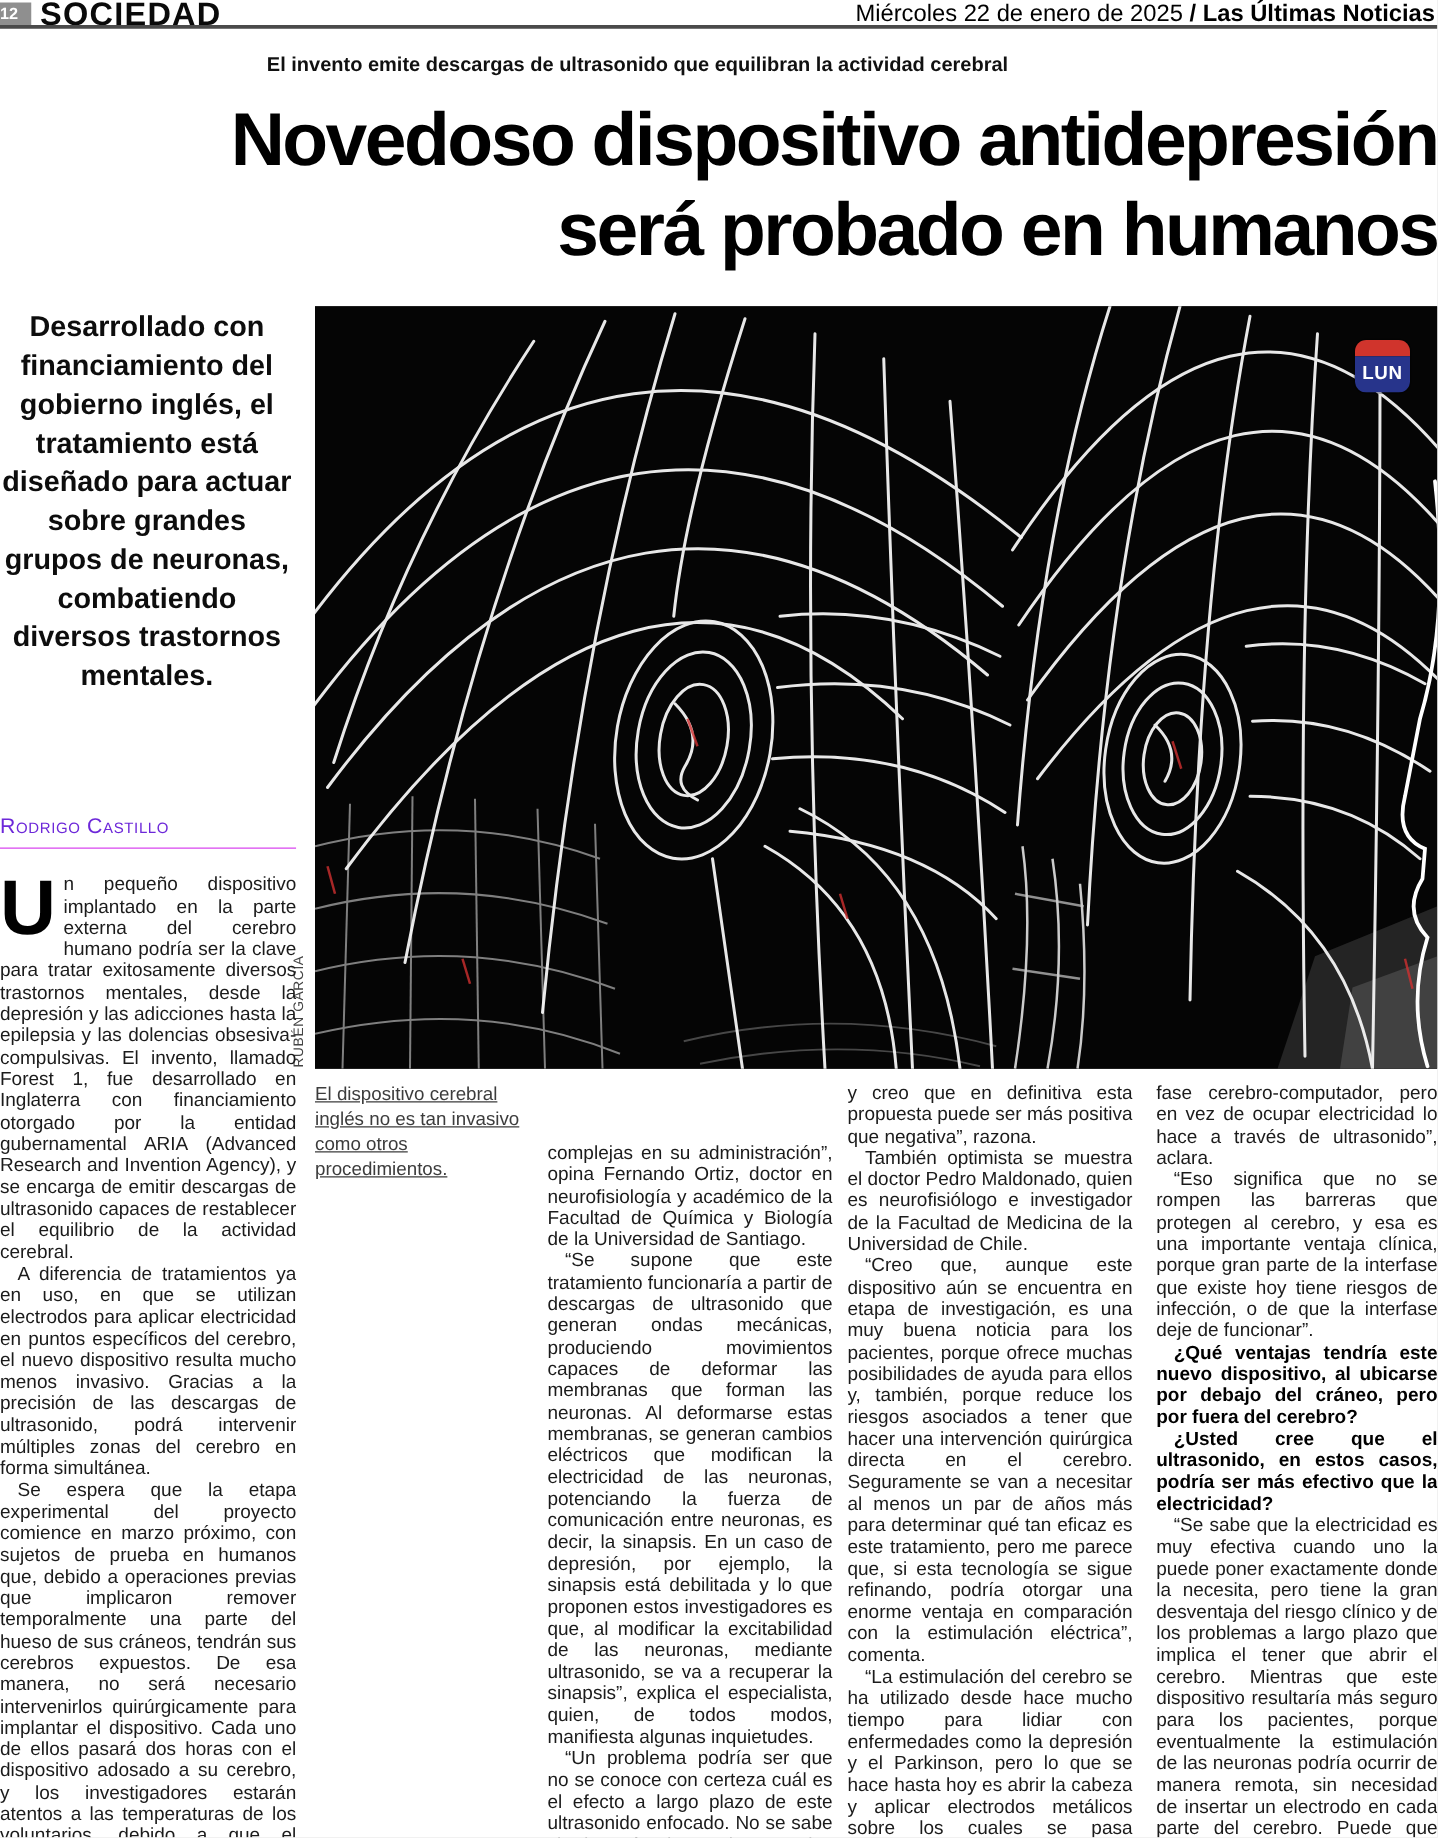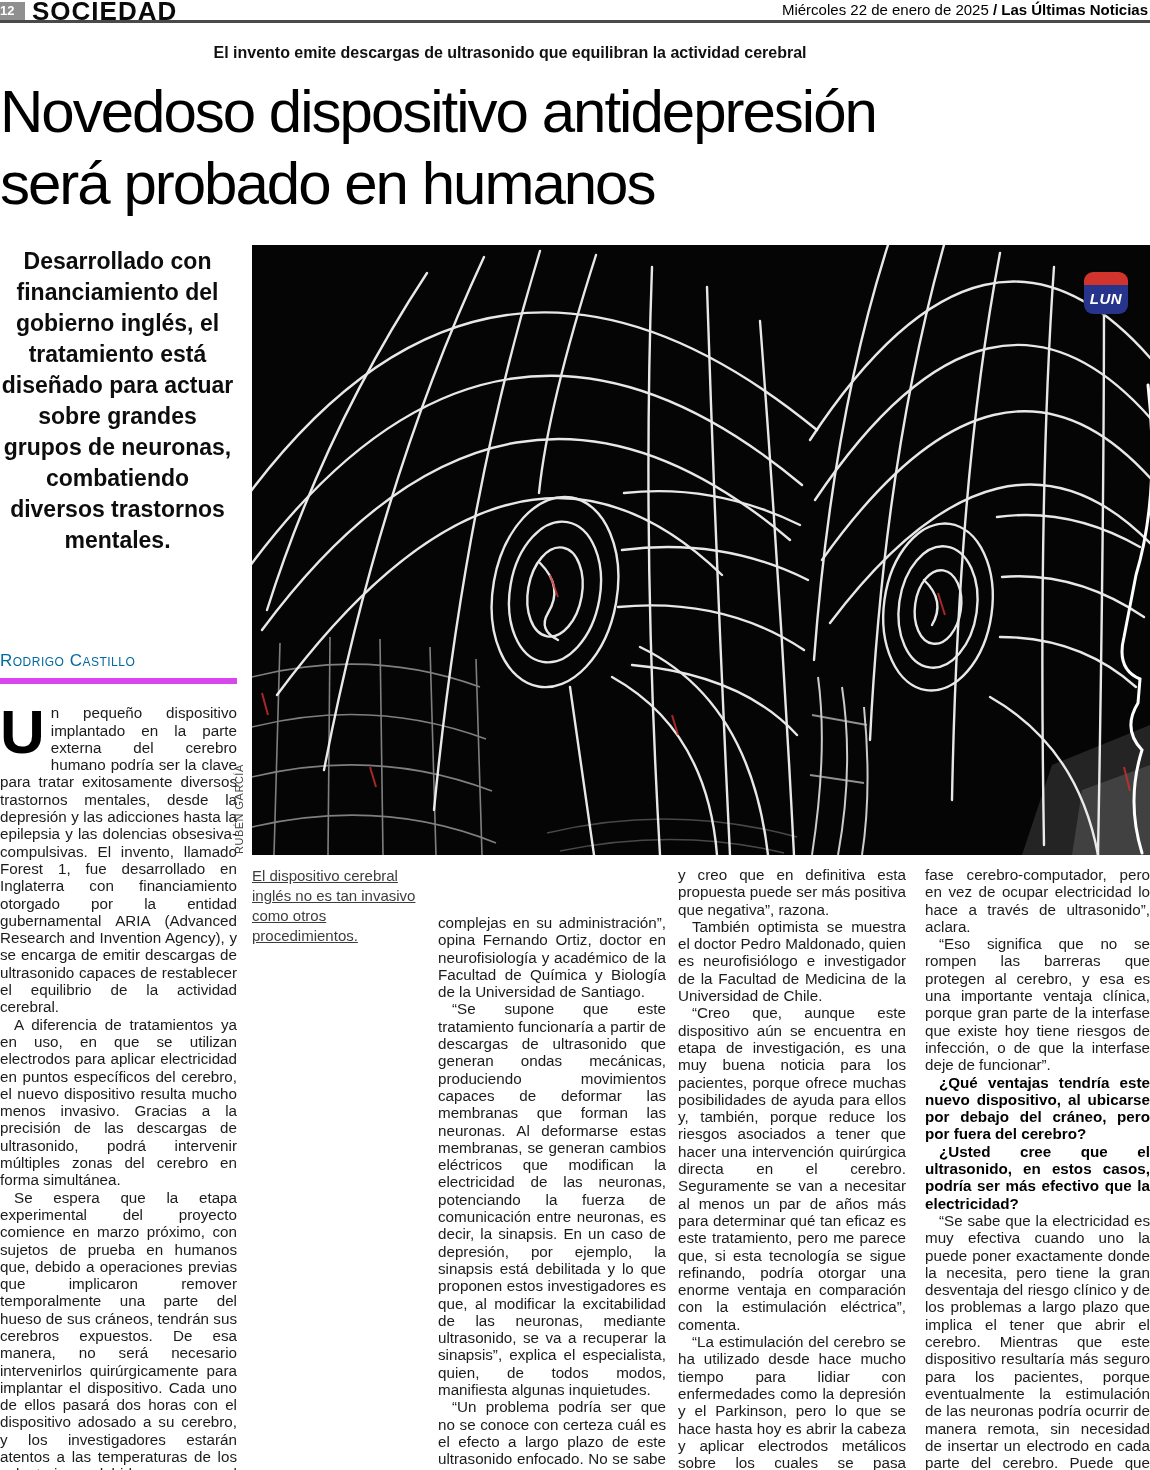--- a/index.html
+++ b/index.html
@@ -11,65 +11,65 @@
   
   .pagenum{
     position:absolute;left:0;top:2px;width:25px;height:18px;background:#8f8f8f;
     color:#fff;font-size:13px;font-weight:bold;text-align:left;line-height:18px;
   }
   .section-title{
     position:absolute;left:32px;top:-4px;font-size:26px;font-weight:bold;
     letter-spacing:1px;color:#0a0a0a;
   }
   .masthead-rule{position:absolute;left:0;top:20px;width:1150px;height:3px;background:#4a4a4a;}
-  .dateline{position:absolute;right:2px;top:1px;font-size:15px;color:#000;white-space:nowrap;}
+  .dateline{position:absolute;right:2px;top:1px;font-size:19px;color:#000;white-space:nowrap;}
   .dateline .paper{font-weight:bold;}
   
   .kicker{
     position:absolute;left:0;top:44px;width:1020px;text-align:center;
     font-size:16px;font-weight:bold;color:#111;
   }
   .headline{
-    position:absolute;left:0;top:76px;width:1150px;text-align:left;
-    font-size:60px;line-height:72px;font-weight:normal;color:#000;letter-spacing:-2px;
+    position:absolute;left:0;top:76px;width:1150px;text-align:right;
+    font-size:60px;line-height:72px;font-weight:bold;color:#000;letter-spacing:-2px;
   }
   
   .deck{
     position:absolute;left:0;top:246px;width:235px;text-align:center;
     font-size:23px;line-height:31px;font-weight:bold;color:#0d0d0d;
   }
   
   .photo{
     position:absolute;left:252px;top:245px;width:898px;height:610px;background:#050505;
   }
   .photo svg{display:block;}
   .lun-logo{
     position:absolute;right:22px;top:27px;width:44px;height:42px;border-radius:9px;
-    overflow:hidden;box-shadow:0 0 0 1px rgba(0,0,0,.4);font-style:italic;
+    overflow:hidden;box-shadow:0 0 0 1px rgba(0,0,0,.4);
   }
   .lun-top{height:13px;}
   .lun-bottom{height:29px;color:#fff;font-weight:bold;font-size:15px;text-align:center;line-height:27px;letter-spacing:.5px;}
   .photo-credit{
     position:absolute;left:233px;top:742px;height:112px;width:15px;
     writing-mode:vertical-rl;transform:rotate(180deg);
     font-size:11px;color:#444;letter-spacing:.5px;white-space:nowrap;
   }
   .caption{
     position:absolute;left:252px;top:866px;width:172px;
     font-size:15px;line-height:20px;color:#3c3c3c;text-decoration:underline;
   }
   
   .col{position:absolute;text-align:justify;font-size:15.2px;line-height:17.3px;color:#1b1b1b;overflow:hidden;}
   .colA{left:0;top:652px;width:237px;height:818px;}
   .colC{left:438px;top:866px;width:228px;height:604px;margin-top:48px;}
   .colD{left:678px;top:866px;width:228px;height:604px;}
   .colE{left:925px;top:866px;width:225px;height:604px;}
   .byline{
-    font-variant:small-caps;font-size:17px;color:#0369a1;letter-spacing:.5px;
-    border-bottom:6px solid #d946ef;padding-bottom:9px;margin-bottom:20px;
+    font-variant:small-caps;font-size:17px;color:#6d28d9;letter-spacing:.5px;
+    border-bottom:1px solid #d946ef;padding-bottom:9px;margin-bottom:20px;
   }
   .col p{margin:0;}
   .col p.ind{text-indent:14px;}
   .dropcap{
     float:left;font-size:62px;line-height:50px;font-weight:bold;color:#000;
     margin:3px 6px 0 0;
   }
   .question{font-weight:bold;color:#000;}
 </style>
 </head>

